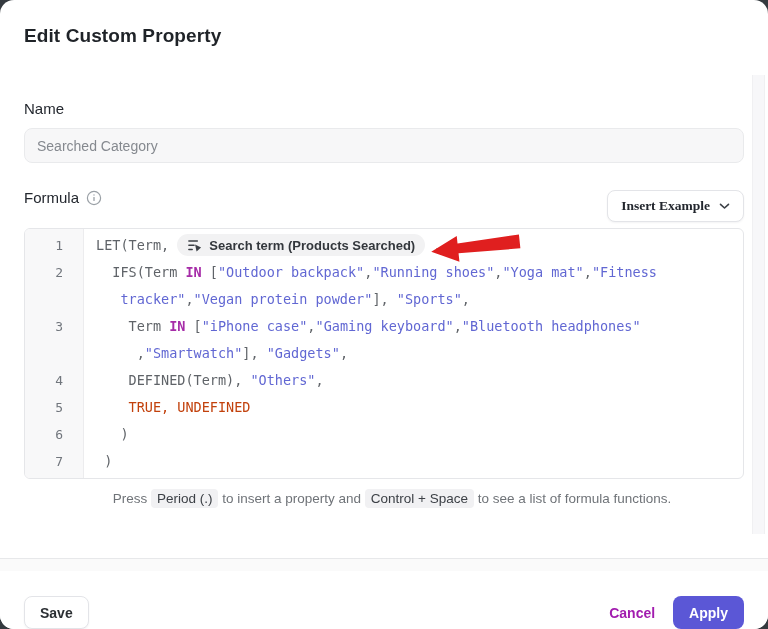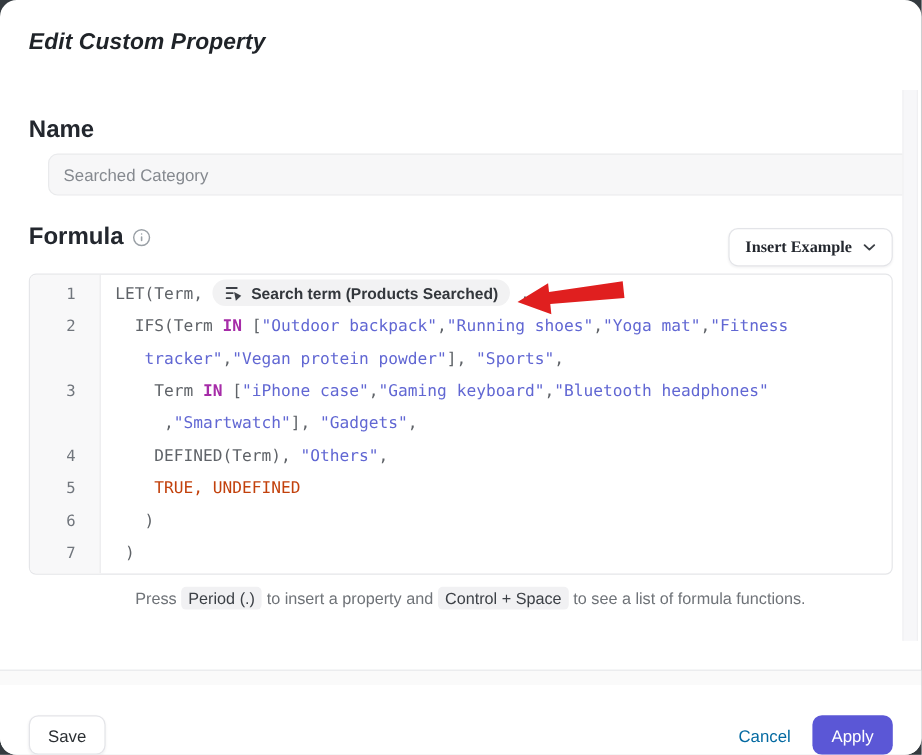--- a/index.html
+++ b/index.html
@@ -9,27 +9,27 @@
     font-family:"Liberation Sans",sans-serif;
     -webkit-font-smoothing:antialiased;
   }
   .modal{
     position:absolute;inset:0;background:#ffffff;border-radius:14px;overflow:hidden;
   }
   .modal-body{
     height:533px;box-sizing:content-box;border-bottom:1px solid #e7e8ea;position:relative;
   }
   h1.title{
-    margin:25px 24px 0;font-size:19px;line-height:22px;font-weight:700;color:#1f2328;letter-spacing:.1px;font-style:italic;
+    margin:25px 24px 0;font-size:19px;line-height:22px;font-weight:700;color:#1f2328;letter-spacing:.1px;
   }
   .field-label{
-    margin:54px 24px 0;font-size:20px;line-height:15px;font-weight:700;color:#23272e;
+    margin:54px 24px 0;font-size:15px;line-height:15px;font-weight:400;color:#23272e;
   }
   .name-input{
-    display:block;margin:12px 40px 0;width:calc(100% - 48px);box-sizing:border-box;
+    display:block;margin:12px 24px 0;width:calc(100% - 48px);box-sizing:border-box;
     height:35px;background:#f7f7f8;border:1px solid #e9eaec;border-radius:8px;
     padding:0 12px;font-family:"Liberation Sans",sans-serif;font-size:14px;color:#85898f;outline:none;
   }
   .formula-row{
     display:flex;align-items:flex-start;margin:27px 24px 0;height:32px;
   }
   .formula-row .field-label{margin:0;}
   .info-icon{margin-left:7px;display:inline-flex;align-items:center;}
   .insert-btn{
     margin-left:auto;display:inline-flex;align-items:center;gap:9px;
@@ -72,28 +72,28 @@
     margin-top:10px;text-align:center;font-size:13.5px;color:#6f7378;line-height:20px;margin-left:16px;
   }
   .kbd{
     background:#f1f1f3;border-radius:4px;padding:2px 6px;color:#3c4046;font-weight:500;
   }
   .band{height:12px;background:#fafafa;}
   .modal-footer{
     height:83px;display:flex;align-items:center;justify-content:space-between;padding:0 24px;background:#fff;
   }
   .btn{
-    font-family:"Liberation Sans",sans-serif;font-size:14px;font-weight:400;cursor:pointer;
+    font-family:"Liberation Sans",sans-serif;font-size:14px;font-weight:700;cursor:pointer;
   }
   .btn-save{
     height:33px;padding:0 15px;background:#fff;border:1px solid #e3e4e8;border-radius:8px;color:#2b2f33;
     box-shadow:0 1px 2px rgba(20,20,40,.05);
   }
   .footer-right{display:flex;align-items:center;gap:8px;}
-  .btn-cancel{background:none;border:none;color:#0369a1;padding:0 10px;height:33px;}
+  .btn-cancel{background:none;border:none;color:#a21caf;padding:0 10px;height:33px;}
   .btn-apply{
     height:33px;padding:0 16px;background:#5b57d6;border:none;border-radius:8px;color:#fff;
   }
   .scroll-track{
     position:absolute;top:75px;right:3px;width:13px;height:459px;
     background:#f7f7f9;border-left:1px solid #f0f0f2;border-right:1px solid #f0f0f2;box-sizing:border-box;
   }
 </style>
 </head>
 <body>

